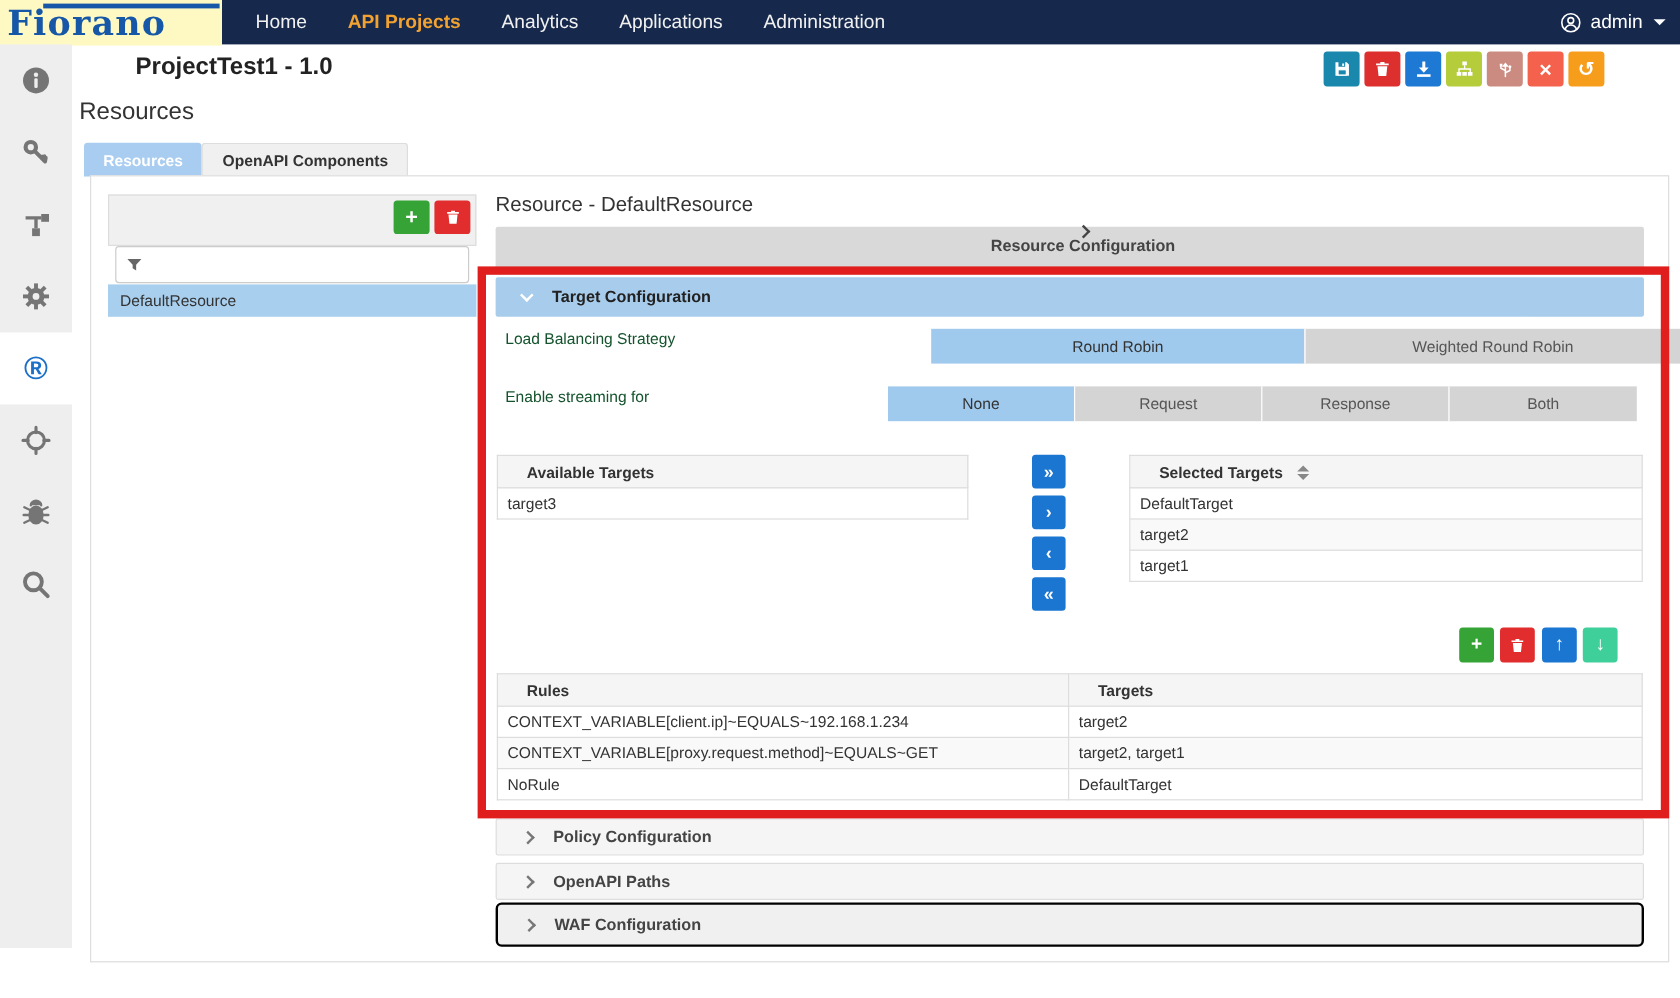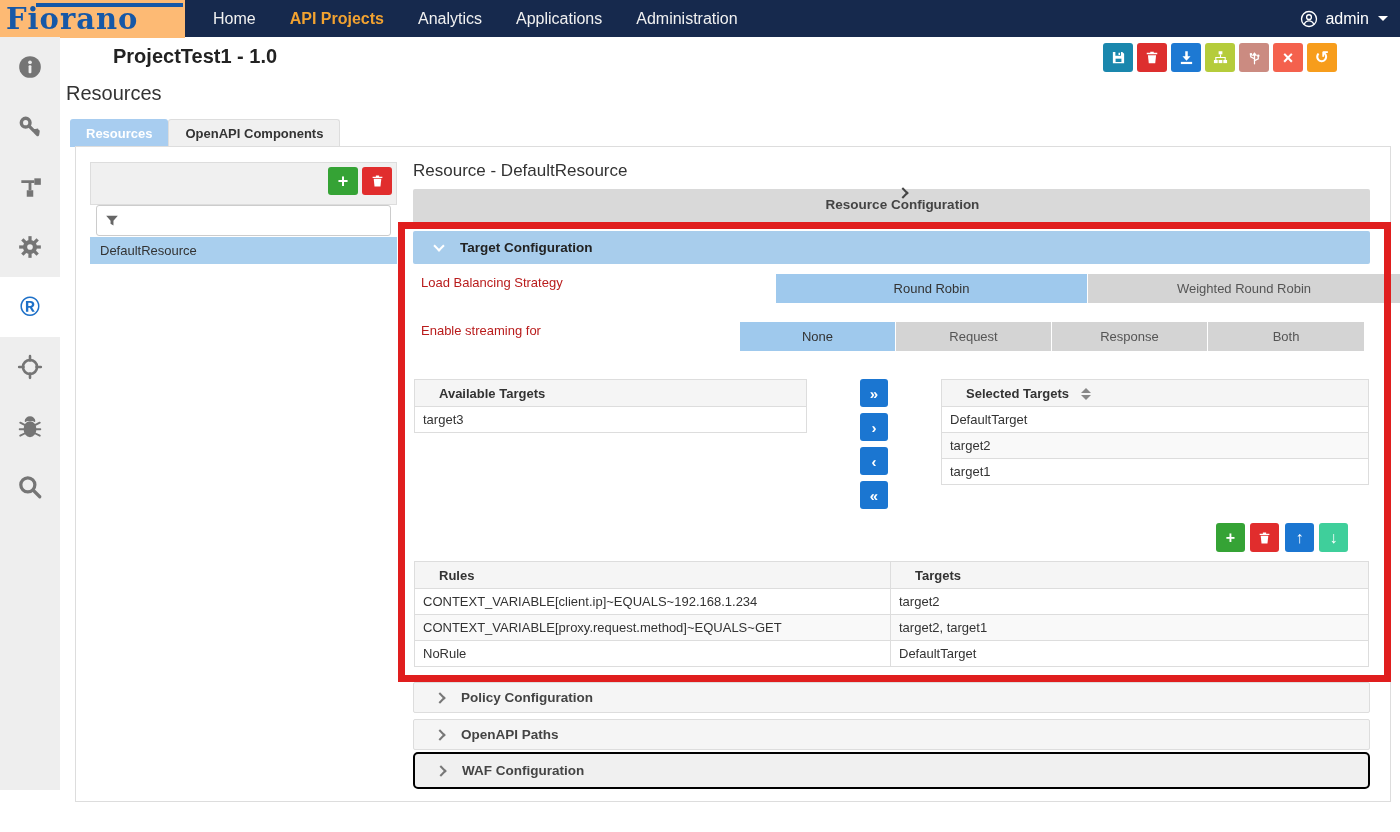--- a/index.html
+++ b/index.html
@@ -2,21 +2,21 @@
 <html><head>
 <meta charset="utf-8">
 <style>
   * { margin:0; padding:0; box-sizing:border-box; }
   html,body { background:#fff; }
   body { font-family:"Liberation Sans","DejaVu Sans",sans-serif; width:1400px; height:832px; position:relative; overflow:hidden; color:#333; }
   .abs { position:absolute; }
 
   
   .navbar { left:0; top:0; width:1400px; height:37px; background:#16294d; }
-  .logo-block { left:0; top:0; width:185px; height:38px; background:#fdba74; }
+  .logo-block { left:0; top:0; width:185px; height:38px; background:#fef9c3; }
   .logo-text { position:absolute; left:6px; top:2px; font-size:29px; font-weight:bold; color:#1658a7; letter-spacing:1px; font-family:"DejaVu Serif","Liberation Serif",serif; }
   .logo-bar { position:absolute; left:36px; top:3px; width:147px; height:4px; background:#1658a7; }
   .nav-items { left:196px; top:0; height:37px; display:flex; align-items:center; }
   .nav-item { padding:0 17px; font-size:16px; color:#f1f1f1; cursor:pointer; }
   .nav-item.active { color:#f2a230; font-weight:bold; }
   .admin-box { right:12px; top:0; height:37px; display:flex; align-items:center; gap:7px; color:#fff; font-size:16px; cursor:pointer; }
   .caret { width:0; height:0; border-left:5px solid transparent; border-right:5px solid transparent; border-top:5px solid #fff; margin-left:2px; }
 
   
   .sidebar { left:0; top:37px; width:60px; height:753px; background:#eeeeee; }
@@ -55,21 +55,21 @@
   .chev { display:inline-block; width:8px; height:8px; border-right:2.5px solid currentColor; border-bottom:2.5px solid currentColor; }
   .chev.right { transform:rotate(-45deg); }
   .chev.down { transform:rotate(45deg); margin-top:-4px; }
   .acc-gray  { left:413px; top:189px; width:957px; height:36px; background:#d9d9d9; color:#444;flex-direction:column; }
   .acc-blue  { left:413px; top:231px; width:957px; height:33px; background:#a8cdec; color:#222; }
   .acc-blue .chev { color:#fff; }
   .acc-light { left:413px; width:957px; height:31px; background:#f5f5f5; border:1px solid #ddd; color:#444; }
   .acc-waf   { left:413px; top:752px; width:957px; height:37px; background:#f0f0f0; border:2px solid #000000; border-radius:5px; color:#444; }
   .acc-pad { padding-left:22px; } .acc-gap { width:17px; }
 
-  .field-label { position:absolute; font-size:13px; color:#b91c1c;text-align:center; }
+  .field-label { position:absolute; font-size:13px; color:#14532d;text-align:center; }
   .toggle { position:absolute; display:flex; height:29px; }
   .seg { display:flex; align-items:center; justify-content:center; font-size:13px; cursor:pointer; background:#d4d4d4; color:#555; border-left:1px solid #fff; }
   .seg:first-child { border-left:none; }
   .seg.on { background:#9fc9ed; color:#333; }
 
   table.grid { position:absolute; border-collapse:collapse; font-size:13px; color:#333; background:#fff; }
   table.grid th { background:#f5f5f5; font-weight:bold; text-align:left; padding:5px 24px; border:1px solid #ddd; height:27px; }
   table.grid td { padding:4px 8px; border:1px solid #ddd; height:26px; }
   tr.stripe td { background:#f9f9f9; }
 

